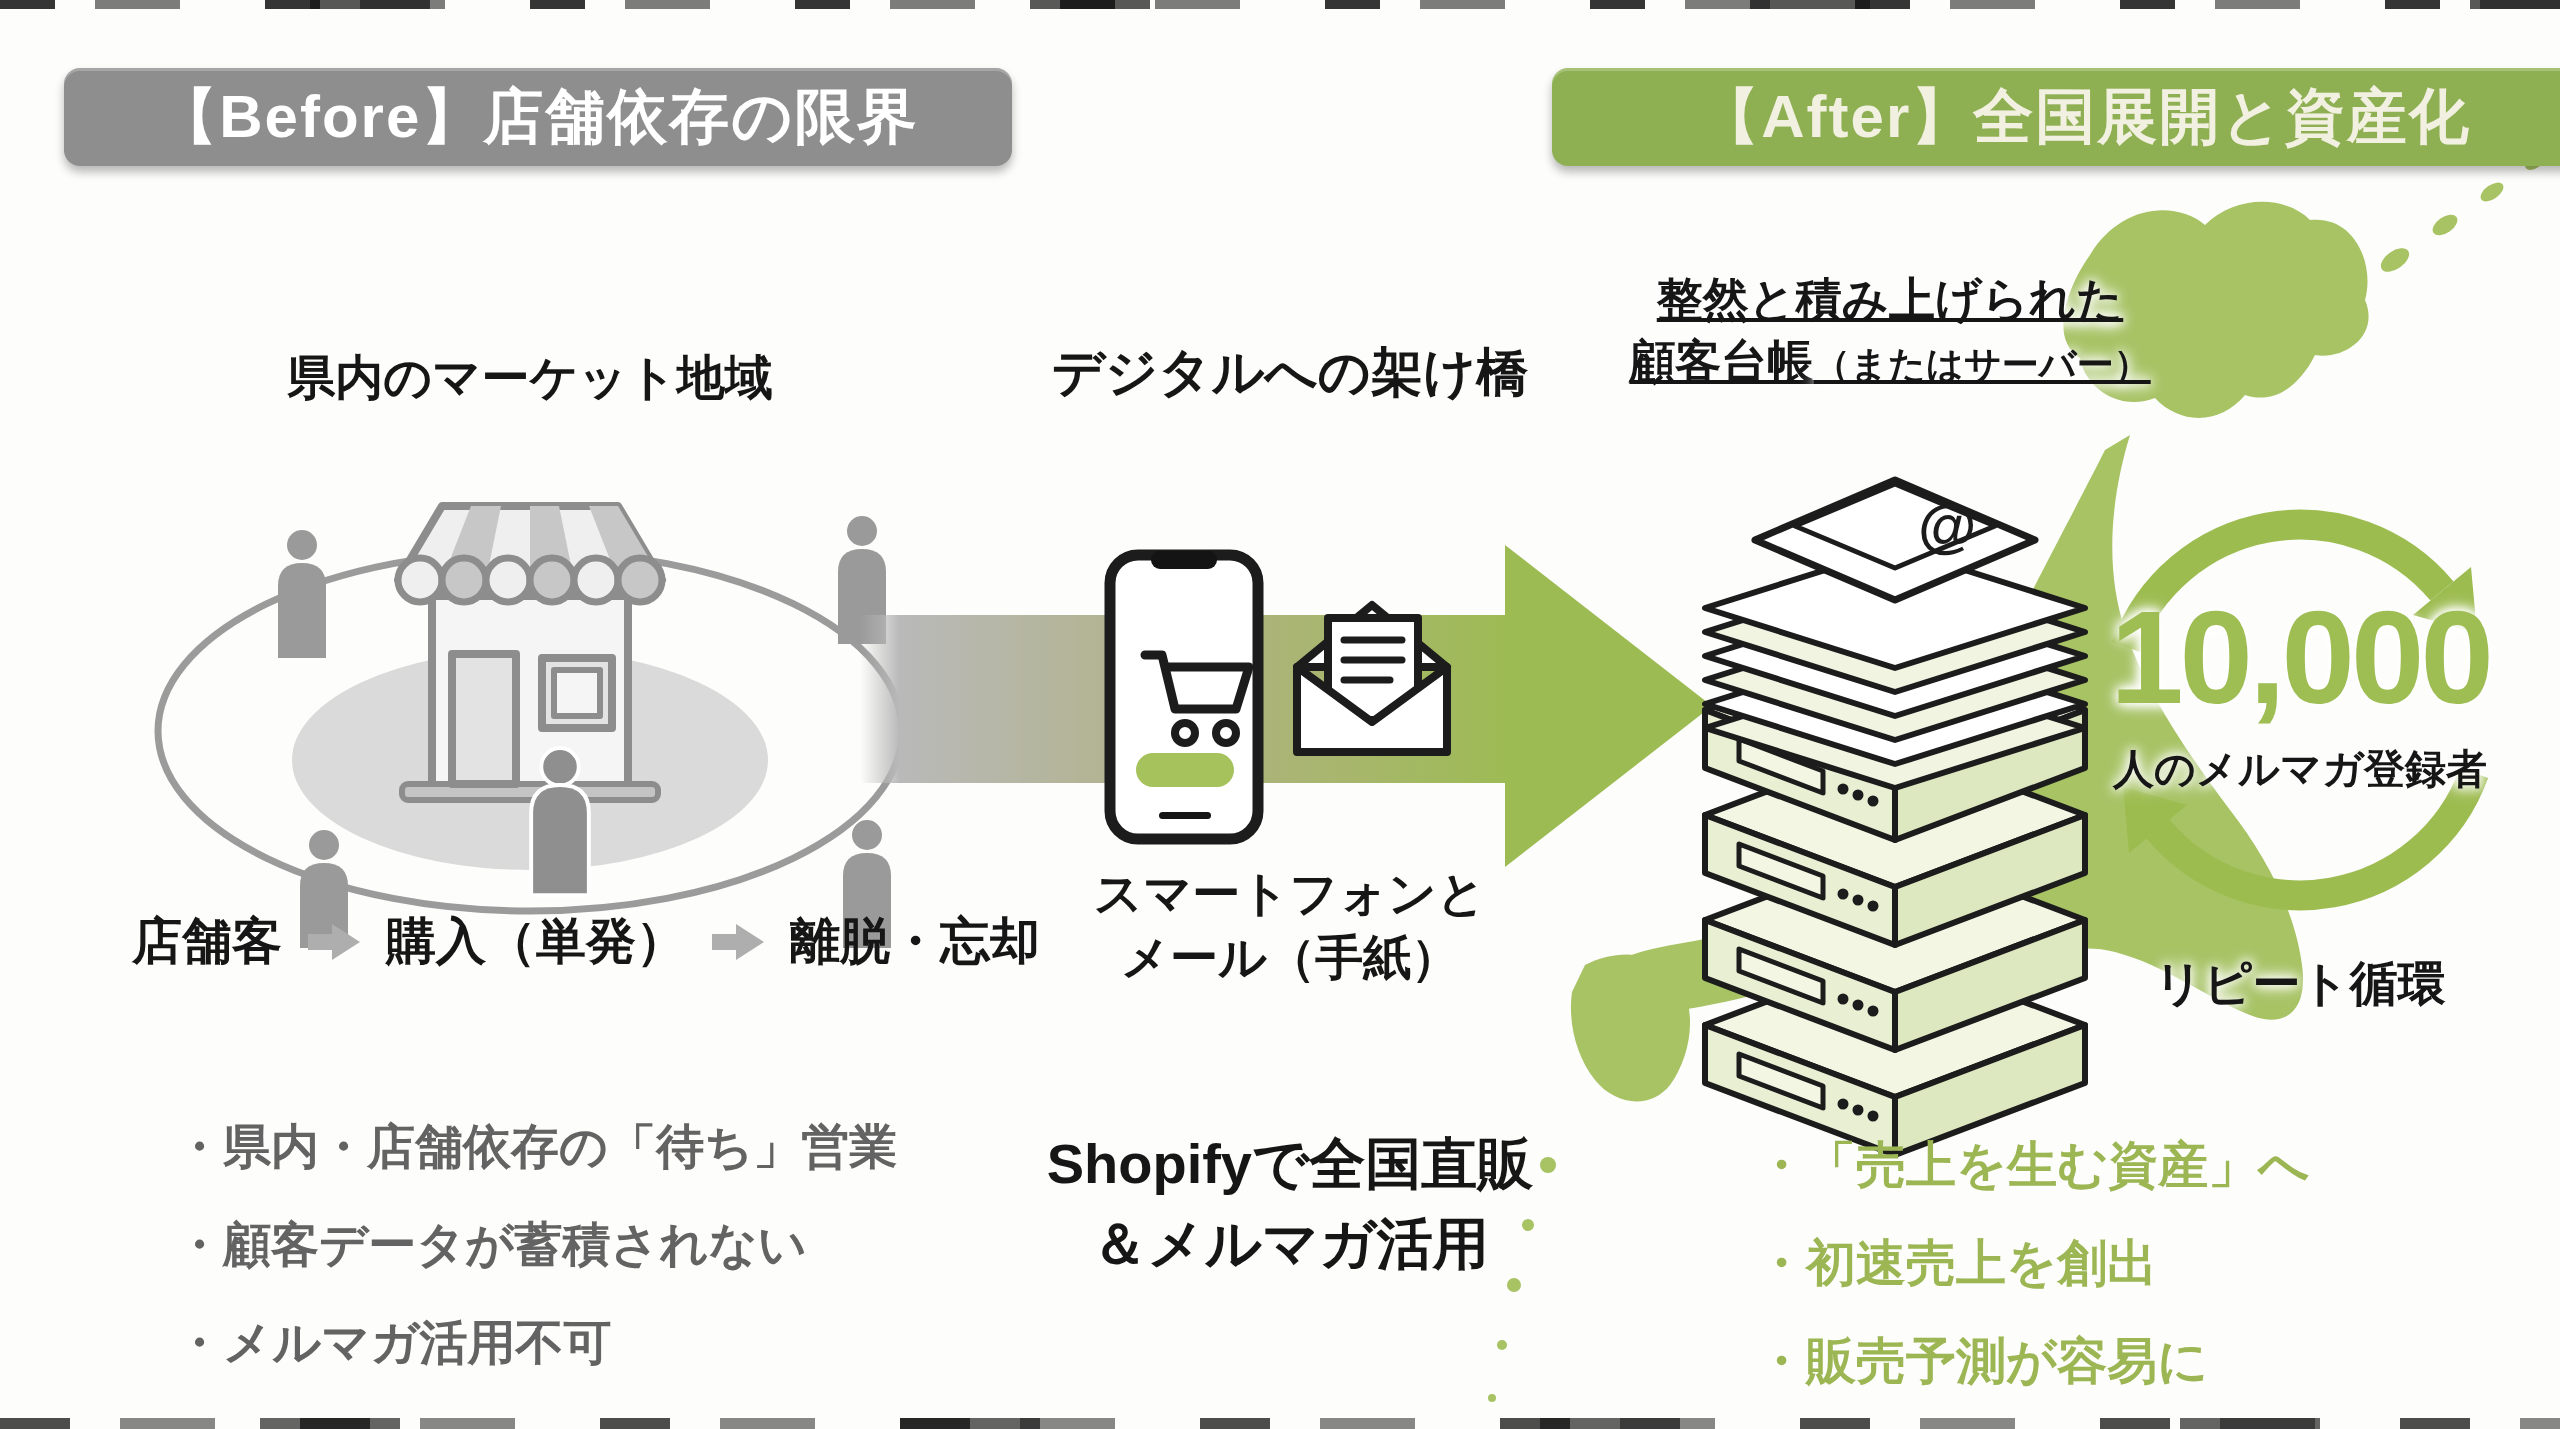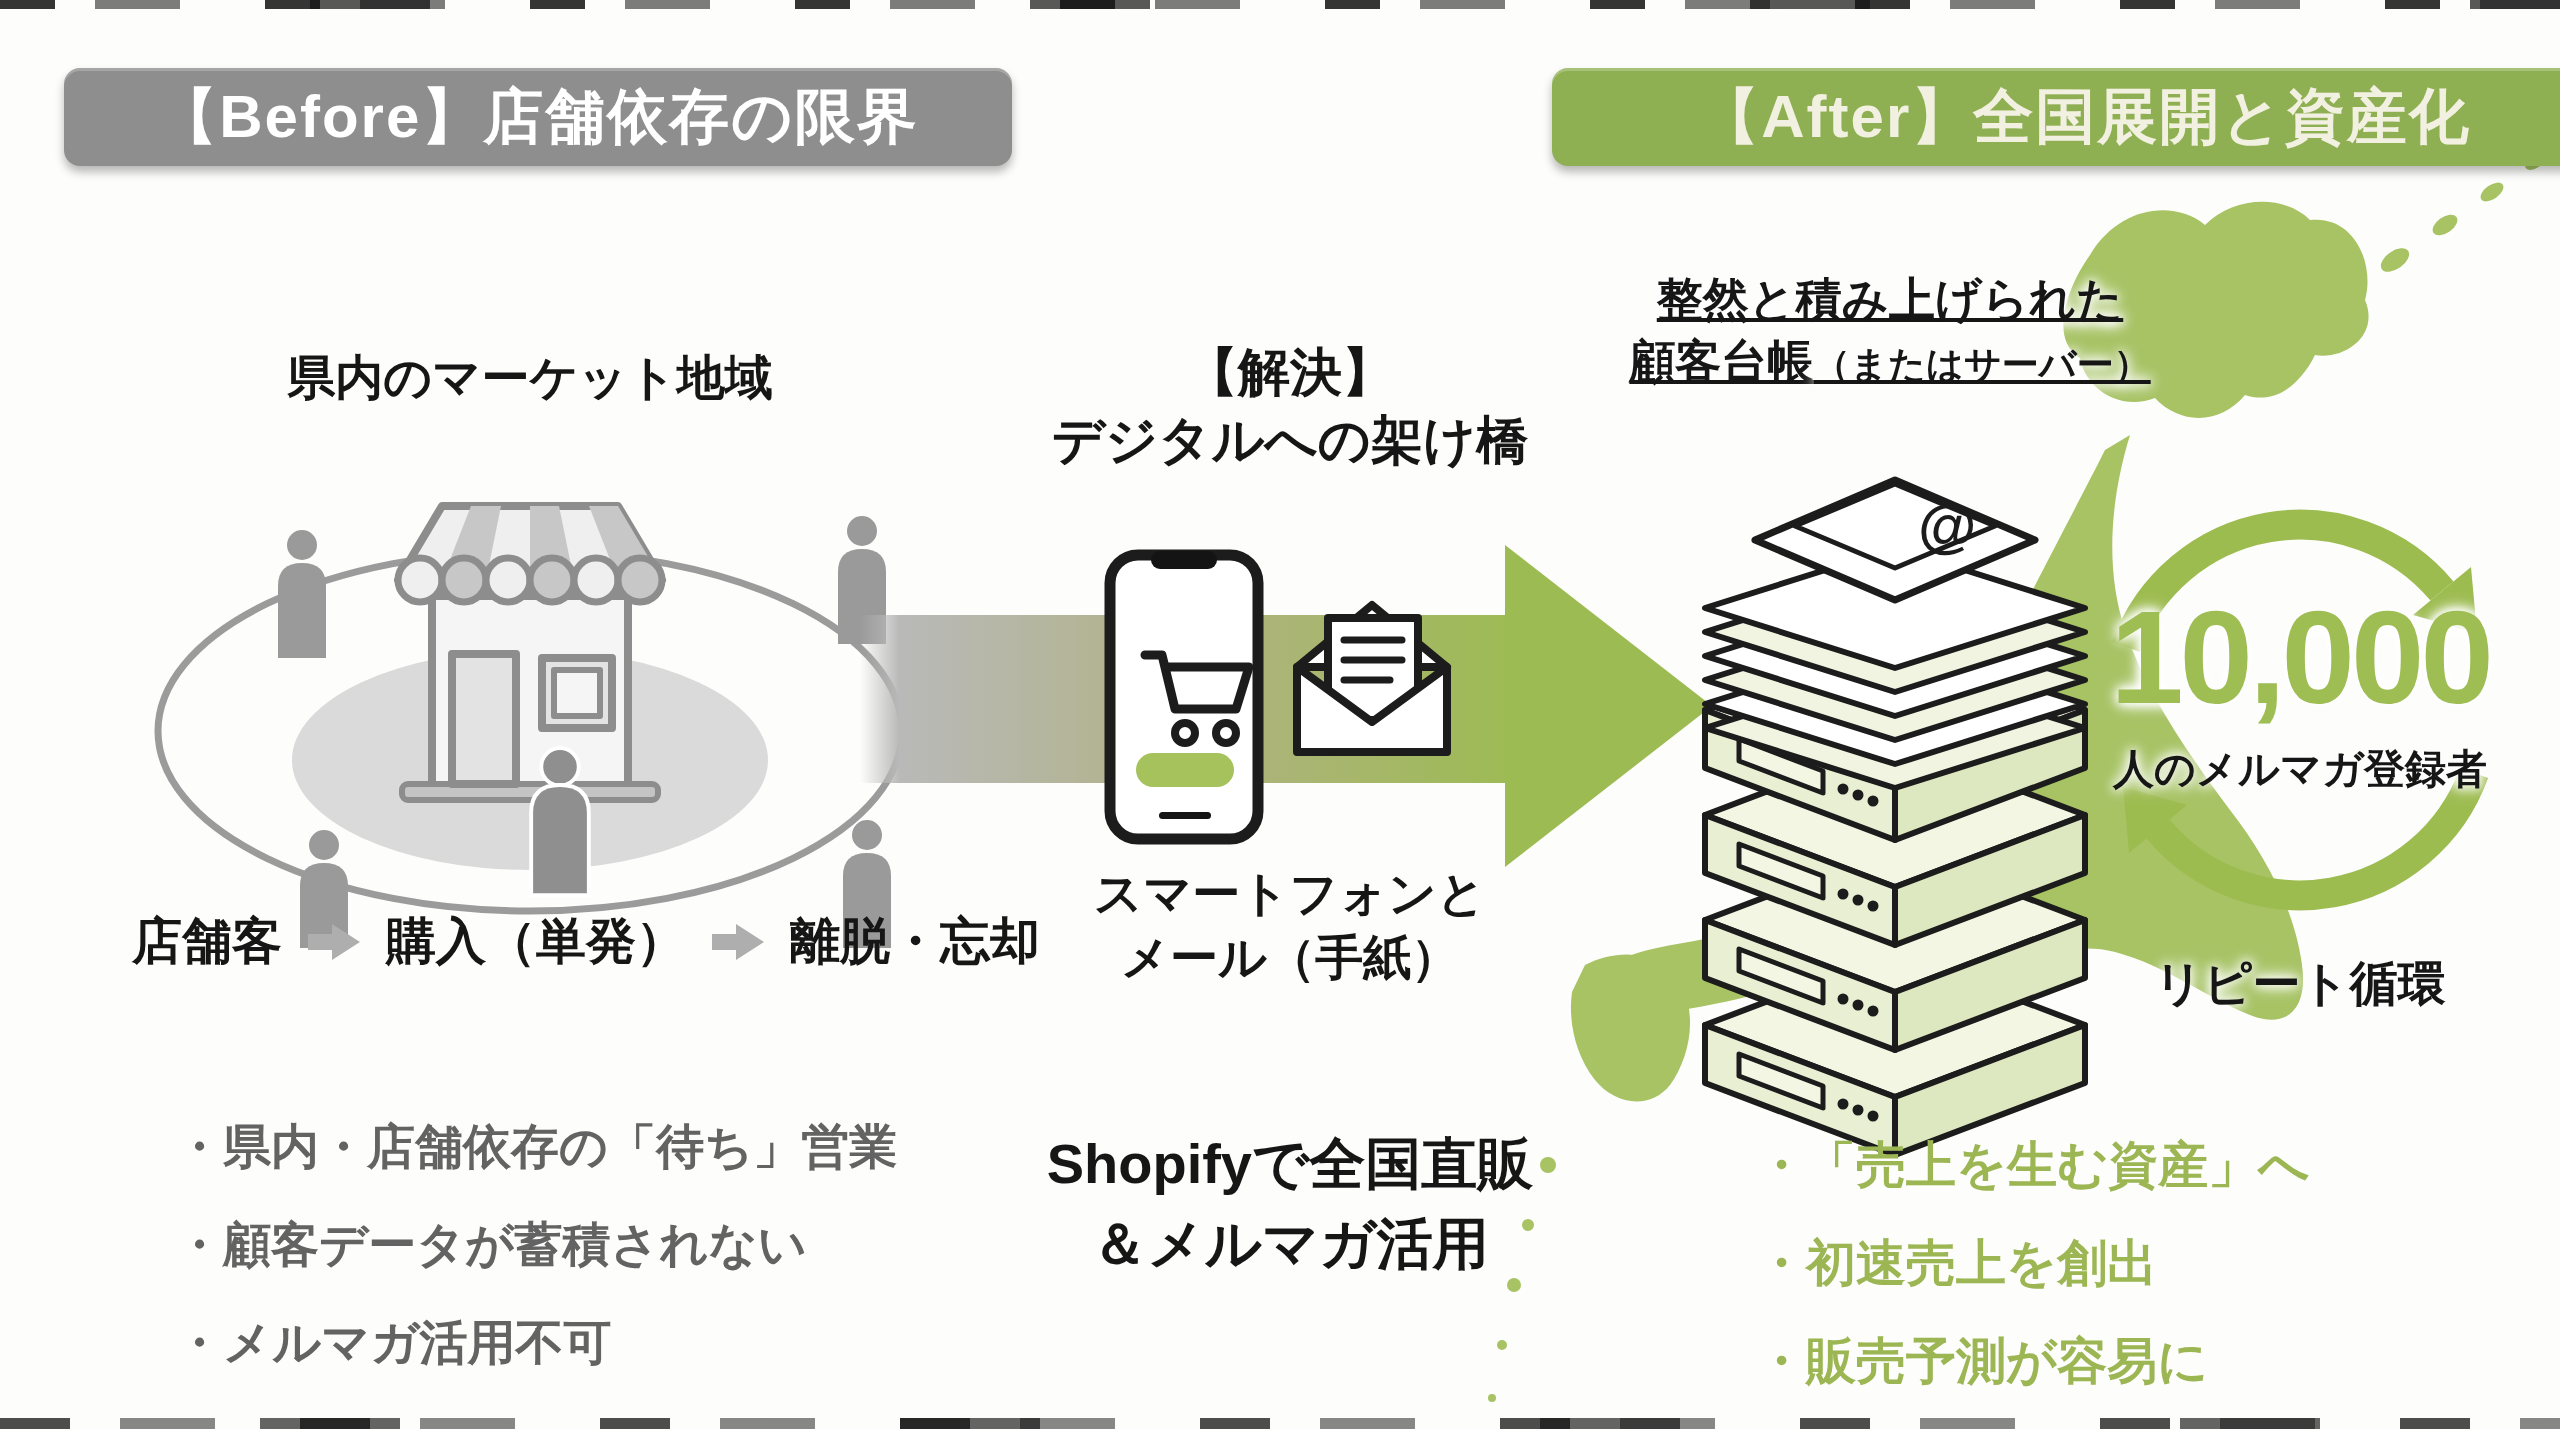--- a/index.html
+++ b/index.html
@@ -125,21 +125,20 @@
     <span>離脱・忘却</span>
   </div>
 
   <ul class="bullets bullets-before">
     <li>・県内・店舗依存の「待ち」営業</li>
     <li>・顧客データが蓄積されない</li>
     <li>・メルマガ活用不可</li>
   </ul>
 
   <div class="txt center solution-title">
-    <div>【解決】</div>
     <div>デジタルへの架け橋</div>
   </div>
 
   <svg class="svg-abs bridge-svg" width="860" height="380" viewBox="0 0 860 380">
     <defs>
       <linearGradient id="bandGrad" x1="0" y1="0" x2="1" y2="0">
         <stop offset="0" stop-color="#bababa" stop-opacity="0"></stop>
         <stop offset="0.06" stop-color="#b9b9b9"></stop>
         <stop offset="0.5" stop-color="#b0b283"></stop>
         <stop offset="1" stop-color="#9dbb53"></stop>

